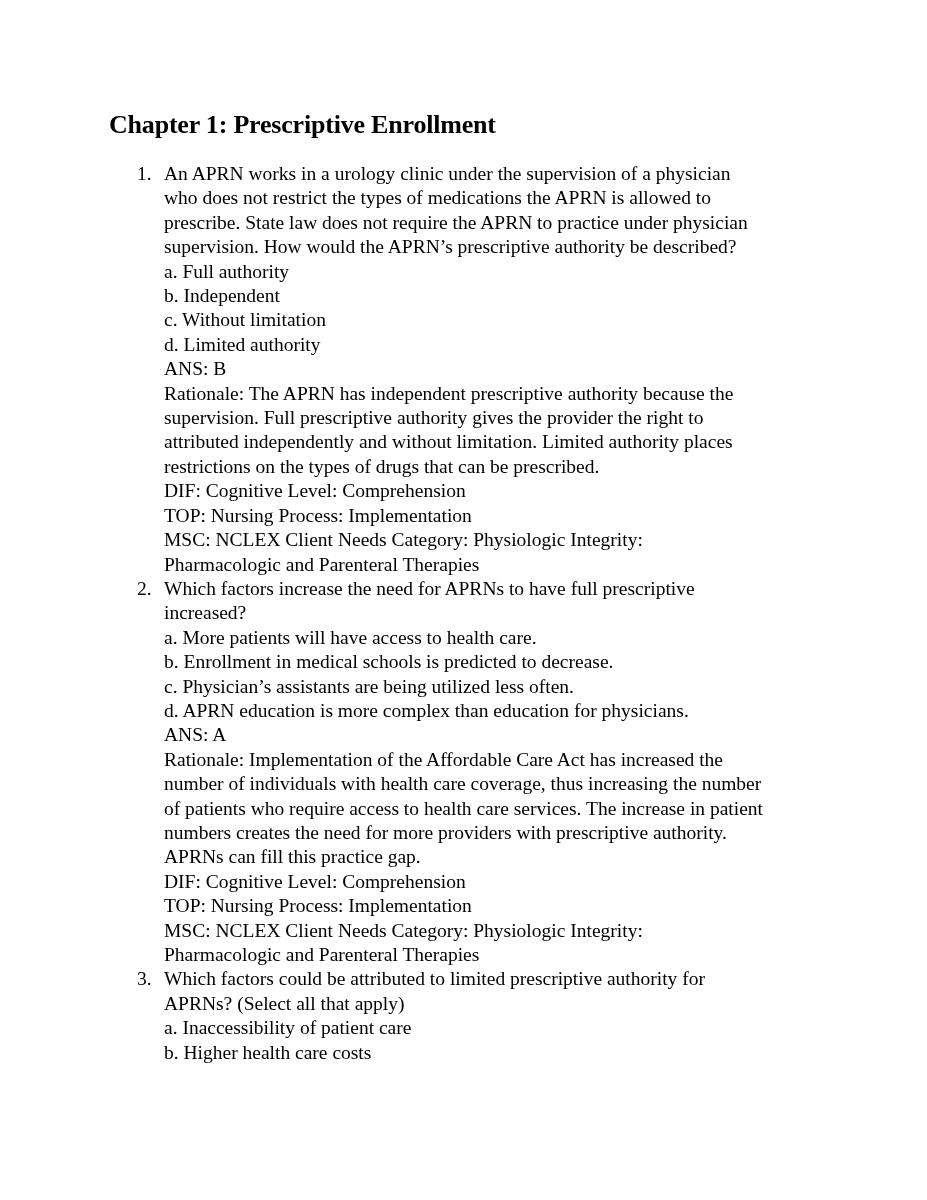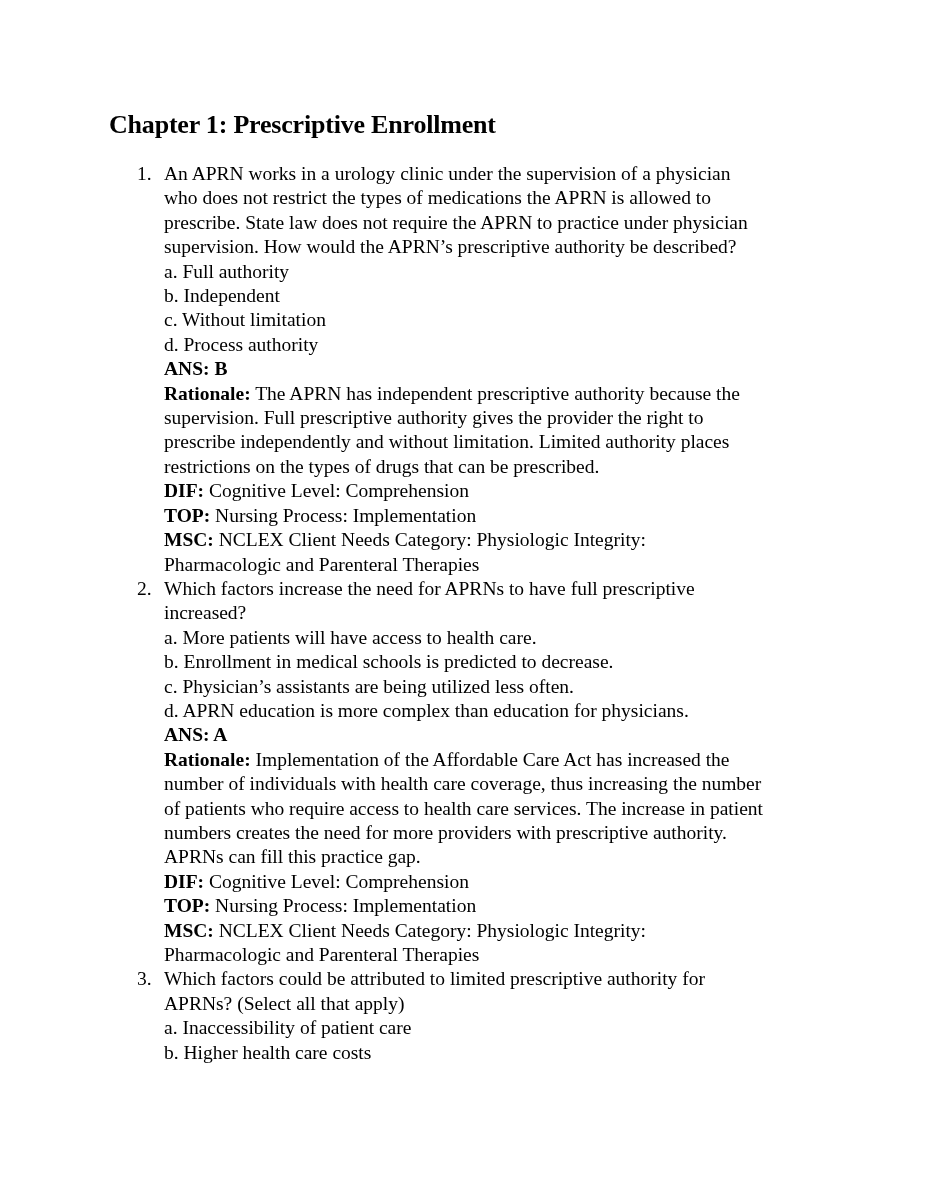--- a/index.html
+++ b/index.html
@@ -50,21 +50,21 @@
   .q-num {
     position: absolute;
     left: 137px;
     top: 0;
   }
   .line {
     display: block;
     white-space: nowrap;
   }
   .label {
-    font-weight: bold;
+    font-weight: normal;
   }
 </style>
 </head>
 <body>
 
 <div class="page">
 
   <h1 class="chapter-title">Chapter 1: Prescriptive Enrollment</h1>
 
   <ol class="question-list">
@@ -74,27 +74,27 @@
       <div>
         <span class="line">An APRN works in a urology clinic under the supervision of a physician</span>
         <span class="line">who does not restrict the types of medications the APRN is allowed to</span>
         <span class="line">prescribe. State law does not require the APRN to practice under physician</span>
         <span class="line">supervision. How would the APRN’s prescriptive authority be described?</span>
       </div>
       <div>
         <span class="line">a. Full authority</span>
         <span class="line">b. Independent</span>
         <span class="line">c. Without limitation</span>
-        <span class="line">d. Process authority</span>
+        <span class="line">d. Limited authority</span>
       </div>
       <span class="line label">ANS: B</span>
       <div>
         <span class="line"><span class="label">Rationale:</span><span> The APRN has independent prescriptive authority because the</span></span>
         <span class="line">supervision. Full prescriptive authority gives the provider the right to</span>
-        <span class="line">prescribe independently and without limitation. Limited authority places</span>
+        <span class="line">attributed independently and without limitation. Limited authority places</span>
         <span class="line">restrictions on the types of drugs that can be prescribed.</span>
       </div>
       <span class="line"><span class="label">DIF:</span><span> Cognitive Level: Comprehension</span></span>
       <span class="line"><span class="label">TOP:</span><span> Nursing Process: Implementation</span></span>
       <span class="line"><span class="label">MSC:</span><span> NCLEX Client Needs Category: Physiologic Integrity:</span></span>
       <span class="line">Pharmacologic and Parenteral Therapies</span>
     </li>
 
     <li class="question">
       <span class="q-num">2.</span>

